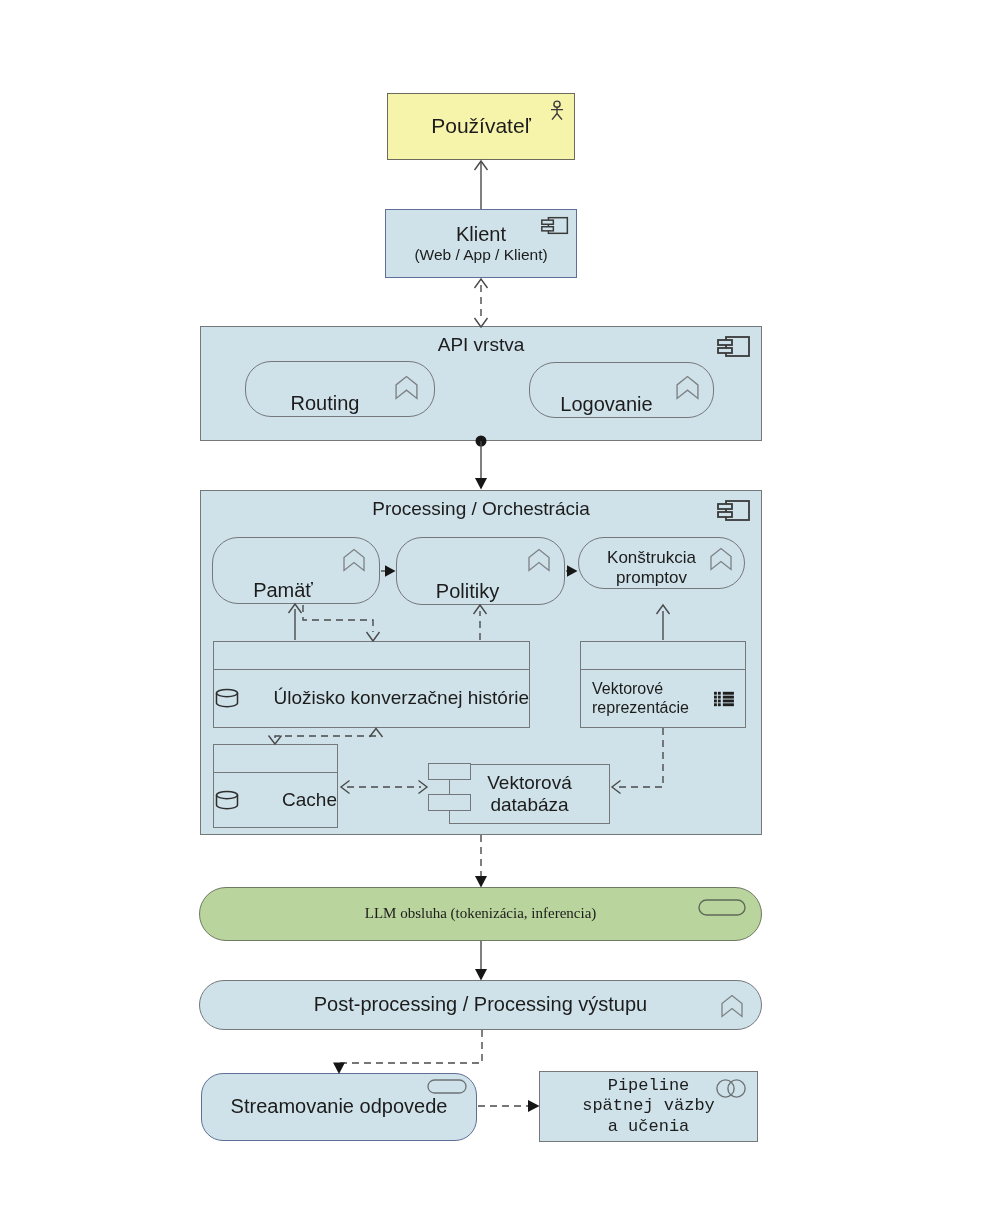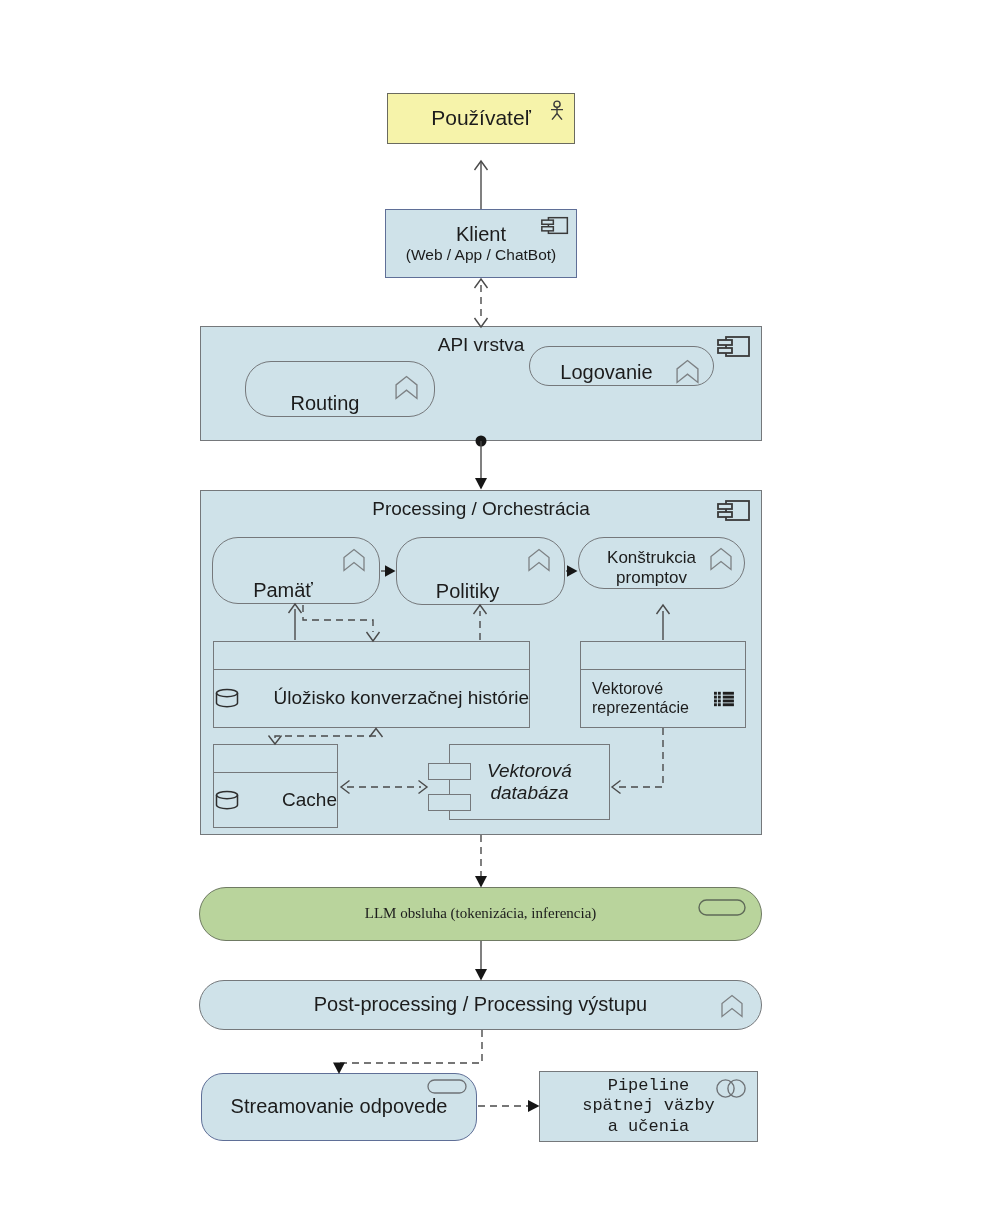--- a/index.html
+++ b/index.html
@@ -121,42 +121,42 @@
       <path class="d" d="M482,1030 L482,1063 L339,1063 L339,1064"></path>
       <path class="fa" d="M339,1074 L333,1062.5 L345,1062.5 Z"></path>
     </g>
 
     <g>
       <path class="d" d="M478,1106 L529,1106"></path>
       <path class="fa" d="M539.5,1106 L528,1100 L528,1112 Z"></path>
     </g>
   </svg>
 
-  <div class="node yellow" style="left:387px;top:93px;width:188px;height:51px;">
+  <div class="node yellow" style="left:387px;top:93px;width:188px;height:67px;">
     <svg class="icon corner-icon" style="right:8px;top:6px;" width="18" height="22" viewBox="0 0 18 22">
       <g fill="none" stroke="#3a3a3a" stroke-width="1.4">
         <circle cx="9" cy="4.2" r="3.1"></circle>
         <path d="M9,7.3 L9,13.5 M3,9.6 L15,9.6 M9,13.5 L4,19.6 M9,13.5 L14,19.6"></path>
       </g>
     </svg>
     <div class="label" style="font-size:21px;">Používateľ</div>
   </div>
 
   <div class="node navyborder" style="left:385px;top:209px;width:192px;height:69px;flex-direction:column;">
     <svg class="icon corner-icon" style="right:7px;top:6px;" width="28" height="19" viewBox="0 0 34 23">
       <g stroke="#3a3a3a" stroke-width="1.8" fill="none">
         <rect x="9" y="2" width="23" height="19"></rect>
       </g>
       <g stroke="#3a3a3a" stroke-width="1.8" fill="#cfe2e9">
         <rect x="1" y="5" width="14" height="5"></rect>
         <rect x="1" y="13" width="14" height="5"></rect>
       </g>
     </svg>
     <div class="label" style="font-size:20px;">Klient</div>
-    <div class="label" style="font-size:15.5px;">(Web / App / ChatBot)</div>
+    <div class="label" style="font-size:15.5px;">(Web / App / Klient)</div>
   </div>
 
   <div class="node container" style="left:200px;top:326px;width:562px;height:115px;">
     <div class="ctitle">API vrstva</div>
     <svg class="icon corner-icon" style="right:10px;top:8px;" width="34" height="23" viewBox="0 0 34 23">
       <g stroke="#3a3a3a" stroke-width="1.8" fill="none">
           <rect x="9" y="2" width="23" height="19"></rect>
         </g>
       <g stroke="#3a3a3a" stroke-width="1.8" fill="#cfe2e9">
         <rect x="1" y="5" width="14" height="5"></rect>
@@ -165,21 +165,21 @@
     </svg>
   </div>
 
   <div class="node rounded" style="left:245px;top:361px;width:190px;height:56px;">
     <div class="label" style="font-size:20px;padding-right:30px;">Routing</div>
     <svg class="icon corner-icon" style="right:16px;top:13px;" width="23" height="25" viewBox="0 0 22 24">
       <polygon points="1,9.5 11,1.5 21,9.5 21,22.5 11,14.5 1,22.5" fill="none" stroke="#7d8184" stroke-width="1.3"></polygon>
     </svg>
   </div>
 
-  <div class="node rounded" style="left:529px;top:346px;width:185px;height:40px;">
+  <div class="node rounded" style="left:529px;top:362px;width:185px;height:56px;">
     <div class="label" style="font-size:20px;padding-right:30px;">Logovanie</div>
     <svg class="icon corner-icon" style="right:14px;top:12px;" width="23" height="25" viewBox="0 0 22 24">
       <polygon points="1,9.5 11,1.5 21,9.5 21,22.5 11,14.5 1,22.5" fill="none" stroke="#7d8184" stroke-width="1.3"></polygon>
     </svg>
   </div>
 
   <div class="node container" style="left:200px;top:490px;width:562px;height:345px;">
     <div class="ctitle">Processing / Orchestrácia</div>
     <svg class="icon corner-icon" style="right:10px;top:8px;" width="34" height="23" viewBox="0 0 34 23">
       <g stroke="#3a3a3a" stroke-width="1.8" fill="none">
@@ -255,21 +255,21 @@
       <svg class="icon" width="26" height="21" viewBox="0 0 26 20">
         <g fill="none" stroke="#2e2e2e" stroke-width="1.5">
           <ellipse cx="13" cy="4.6" rx="10.5" ry="3.6"></ellipse>
           <path d="M2.5,4.6 L2.5,14.6 A10.5,3.6 0 0 0 23.5,14.6 L23.5,4.6"></path>
         </g>
       </svg>
       <div class="label" style="font-size:19px;">Cache</div>
     </div>
   </div>
 
-  <div class="node" style="left:449px;top:744px;width:161px;height:76px;font-style:italic;">
+  <div class="node" style="left:449px;top:764px;width:161px;height:60px;">
     <div class="label" style="font-size:19px;">Vektorová databáza</div>
   </div>
   <div class="port" style="left:428px;top:763px;"></div>
   <div class="port" style="left:428px;top:794px;"></div>
 
   <div class="node green pill" style="left:199px;top:887px;width:563px;height:54px;">
     <div class="label" style="font-size:15px;font-family:Liberation Serif, serif;">LLM obsluha (tokenizácia, inferencia)</div>
     <svg class="icon corner-icon" style="right:15px;top:11px;" width="48" height="17" viewBox="0 0 48 17">
       <rect x="1" y="1" width="46" height="15" rx="7.5" fill="none" stroke="#5f6a58" stroke-width="1.4"></rect>
     </svg>

